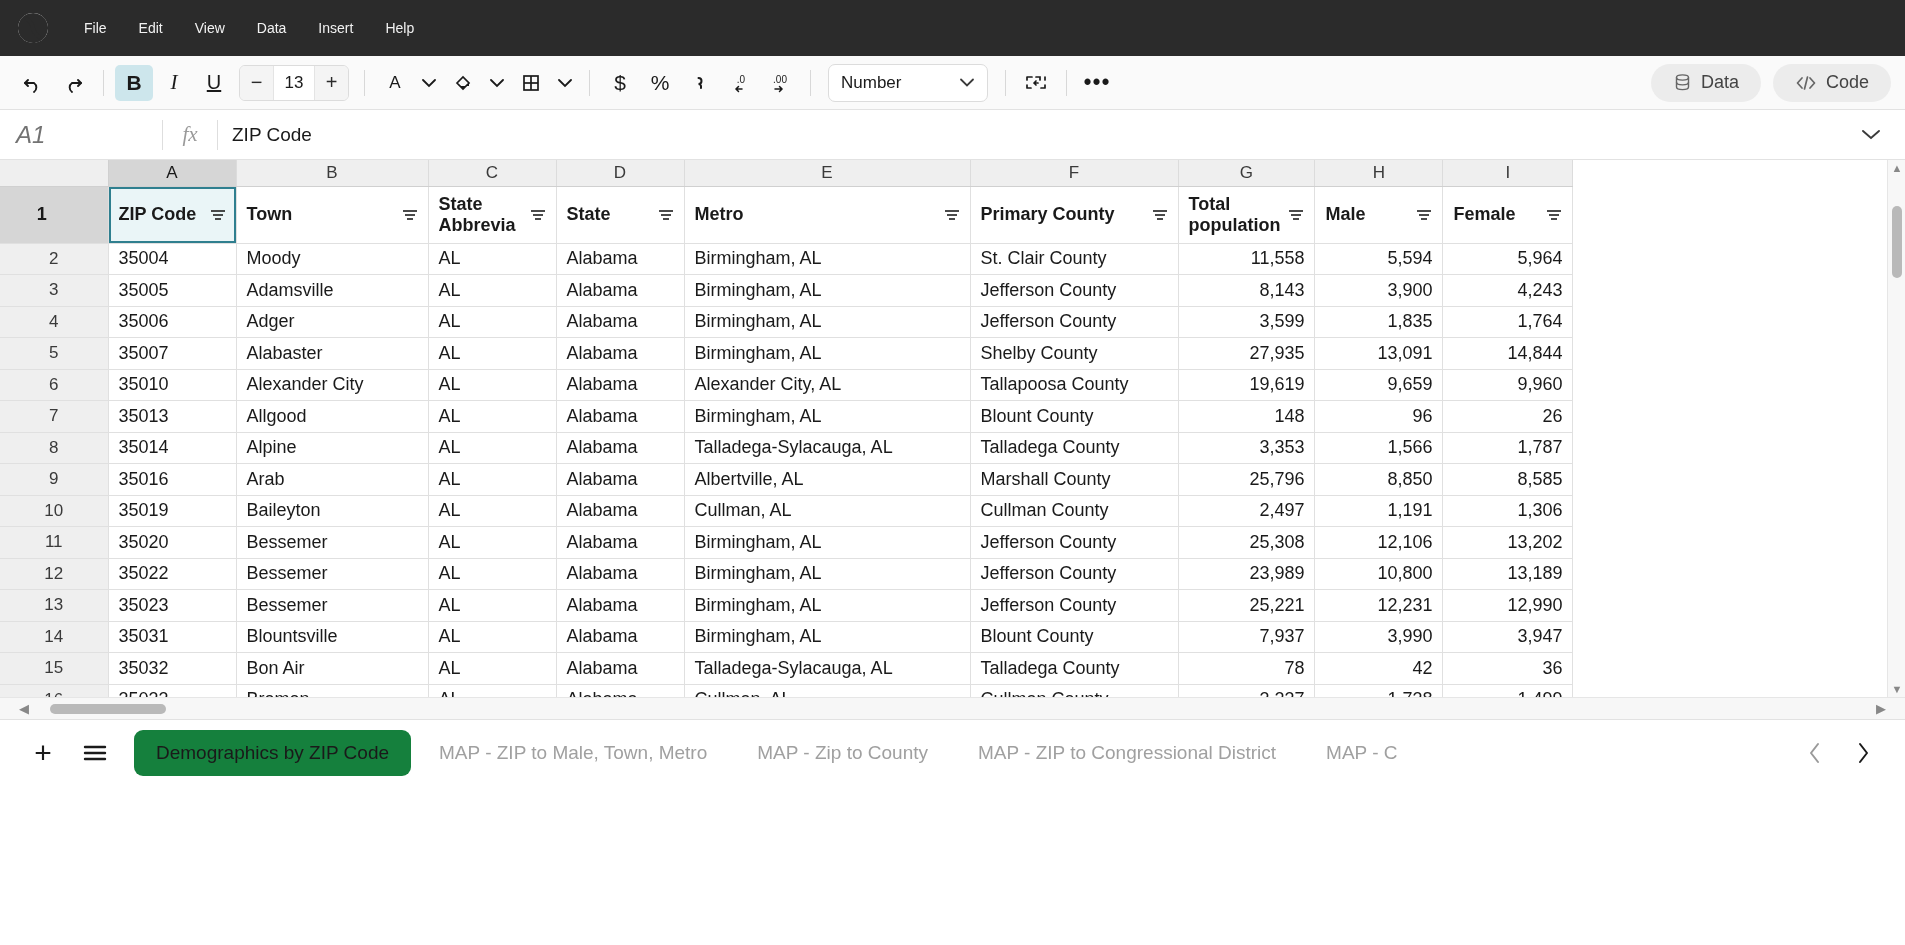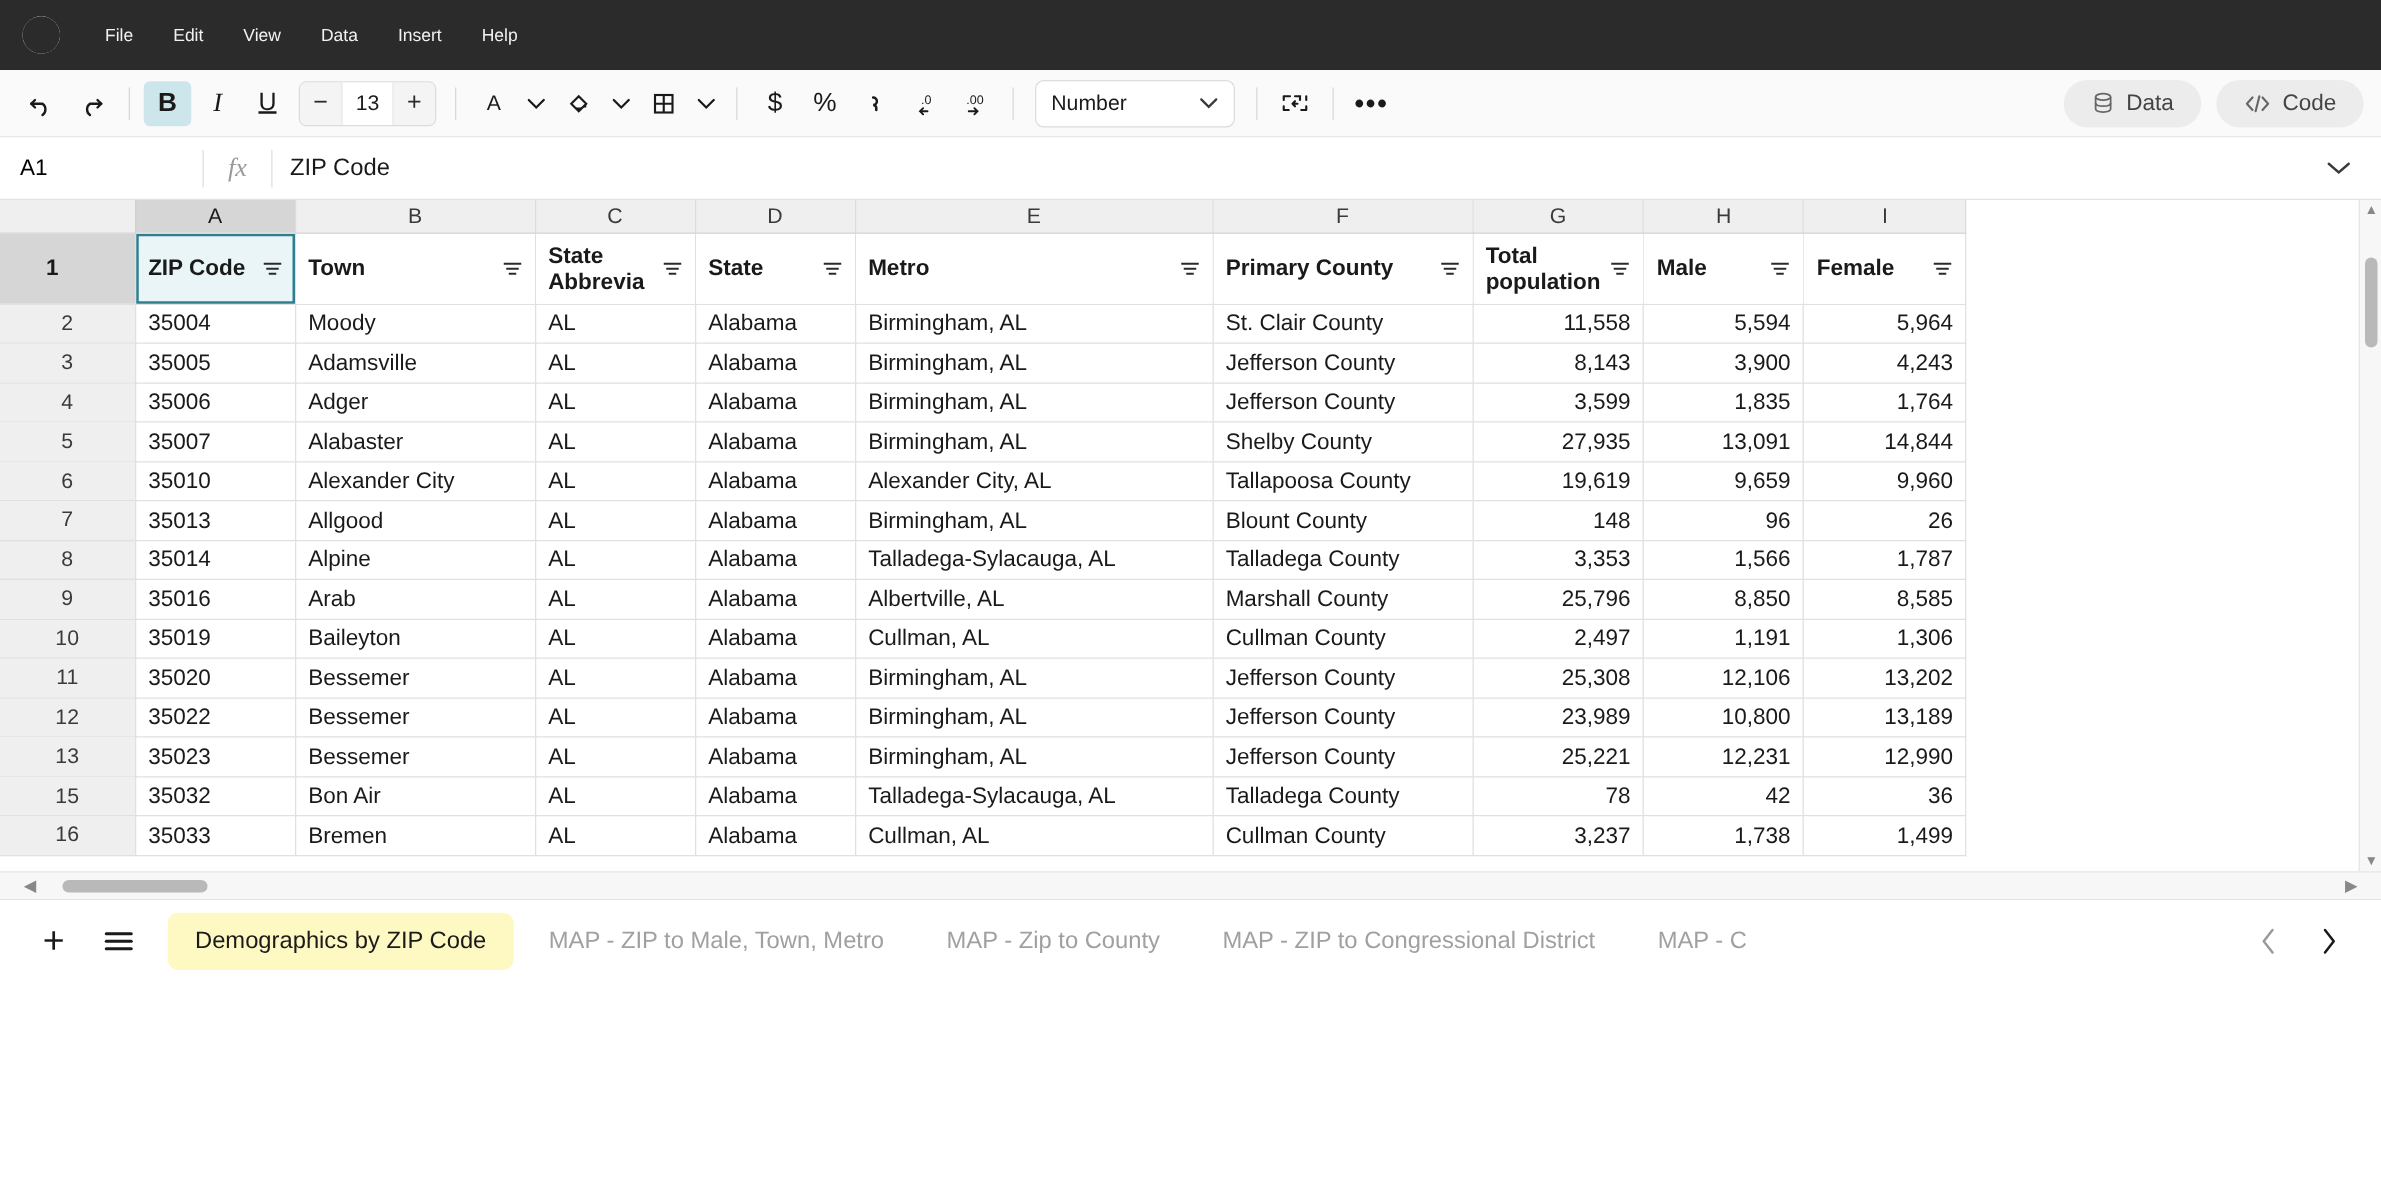--- a/index.html
+++ b/index.html
@@ -160,23 +160,24 @@
   .formulabar {
     height: 50px;
     background: #ffffff;
     border-bottom: 1px solid #e2e2e2;
     display: flex;
     align-items: center;
     padding: 0 14px;
   }
   .cellref {
     width: 148px;
-    font-size: 18px;
-    color: #000000;
+    font-size: 24px;
+    color: #737373;
     padding-left: 2px;
+    font-style: italic;
   }
   .fb-sep { width: 1px; height: 30px; background: #dedede; }
   .fx-icon {
     width: 54px;
     display: flex; align-items: center; justify-content: center;
     color: #9a9a9a;
     font-size: 21px;
     font-style: italic;
     font-family: "Liberation Serif", serif;
   }
@@ -325,21 +326,21 @@
   }
   .tab {
     font-size: 19px;
     color: #a0a0a0;
     padding: 12px 22px;
     border-radius: 9px;
     white-space: nowrap;
     cursor: pointer;
   }
   .tab.active {
-    background: #fef9c3;
+    background: #15803d;
     color: #1a1a1a;
   }
   .tab-nav {
     display: flex; align-items: center; gap: 4px;
     margin-left: auto;
     padding-left: 14px;
   }
   .nav-btn {
     width: 44px; height: 44px;
     display:flex; align-items:center; justify-content:center;
@@ -770,20 +771,32 @@
           <td>Bessemer</td>
           <td>AL</td>
           <td>Alabama</td>
           <td>Birmingham, AL</td>
           <td>Jefferson County</td>
           <td class="num">25,221</td>
           <td class="num">12,231</td>
           <td class="num">12,990</td>
         </tr>
         <tr>
+          <td class="rownum">14</td>
+          <td>35031</td>
+          <td>Blountsville</td>
+          <td>AL</td>
+          <td>Alabama</td>
+          <td>Birmingham, AL</td>
+          <td>Blount County</td>
+          <td class="num">7,937</td>
+          <td class="num">3,990</td>
+          <td class="num">3,947</td>
+        </tr>
+        <tr>
           <td class="rownum">15</td>
           <td>35032</td>
           <td>Bon Air</td>
           <td>AL</td>
           <td>Alabama</td>
           <td>Talladega-Sylacauga, AL</td>
           <td>Talladega County</td>
           <td class="num">78</td>
           <td class="num">42</td>
           <td class="num">36</td>

